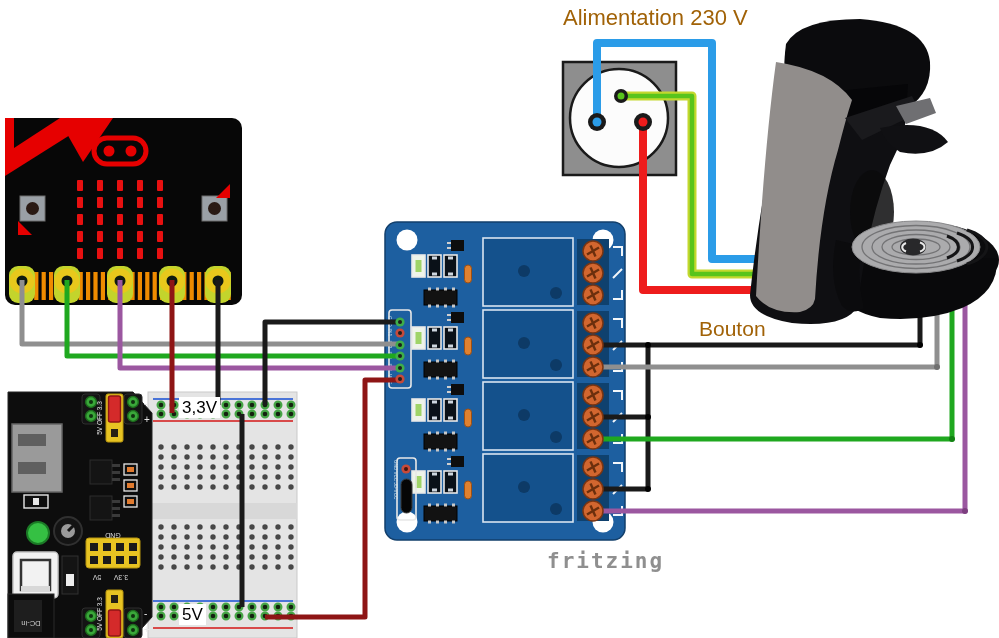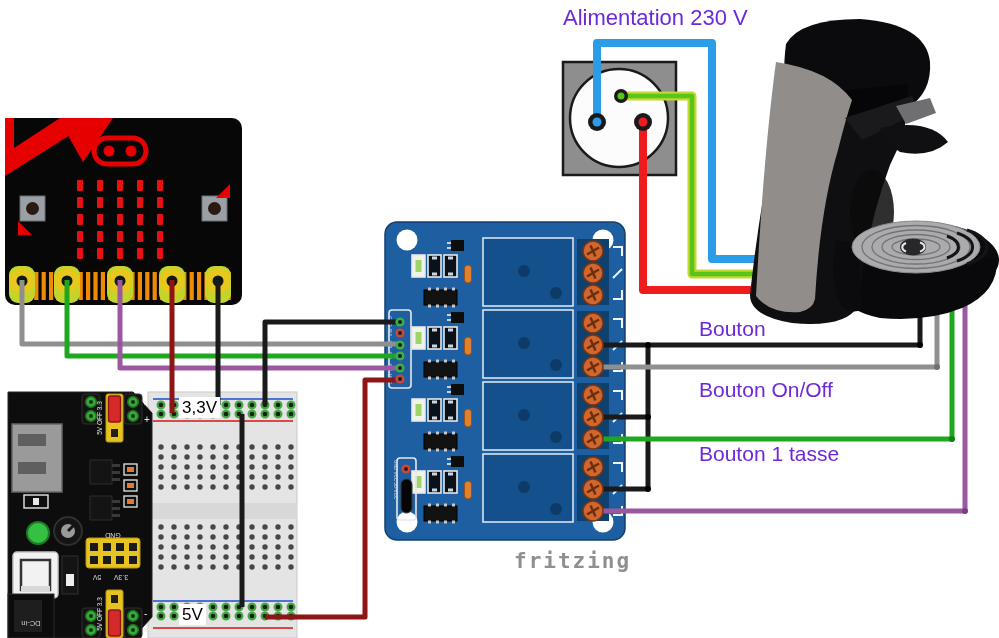--- a/index.html
+++ b/index.html
@@ -1,19 +1,19 @@
 <!DOCTYPE html>
 <html><head>
 <meta charset="utf-8">
 <style>
   html,body{margin:0;padding:0;background:#fff}
   .stage{position:relative;width:999px;height:638px;background:#ffffff;overflow:hidden;
          font-family:"Liberation Sans",sans-serif}
   .stage svg{position:absolute;left:0;top:0}
-  .lbl{position:absolute;color:#6d28d9;font-size:21px;white-space:nowrap}
+  .lbl{position:absolute;color:#a16207;font-size:21px;white-space:nowrap}
   .title{font-size:22px}
   .railbox{position:absolute;background:#ffffff;color:#000;font-size:17px;line-height:21px;
            padding:0 3px;white-space:nowrap}
   .fritz{position:absolute;font-family:"DejaVu Sans Mono",monospace;font-weight:bold;
          color:#8f8f8f;font-size:21px;letter-spacing:2px}
 </style>
 </head>
 <body>
 
 <div class="stage">
@@ -632,18 +632,16 @@
     <path d="M906,243 a8,5 0 0 0 0,8.5" stroke="#e8e8e8" stroke-width="2" fill="none"></path>
     <path d="M920,242.5 a8,5 0 0 1 0,9" stroke="#e8e8e8" stroke-width="2" fill="none"></path>
     <path d="M947,236 a30,14 0 0 1 0,22" stroke="#141416" stroke-width="3" fill="none"></path>
     <path d="M957,233 a36,17 0 0 1 0,28" stroke="#141416" stroke-width="3" fill="none"></path>
     <path d="M967,230 a42,20 0 0 1 0,34" stroke="#141416" stroke-width="3" fill="none"></path>
   </g>
 </svg>
 
 <div class="lbl title" style="left:563px;top:5px">Alimentation 230 V</div>
 <div class="lbl" style="left:699px;top:317px">Bouton</div>
-<div class="lbl" style="left:699px;top:378px">Bouton On/Off</div>
-<div class="lbl" style="left:699px;top:442px">Bouton 1 tasse</div>
 <div class="railbox" style="left:179px;top:397px">3,3V</div>
 <div class="railbox" style="left:179px;top:604px">5V</div>
-<div class="fritz" style="left:514px;top:549px">fritzing</div>
+<div class="fritz" style="left:547px;top:549px">fritzing</div>
 </div>
 
 </body></html>

